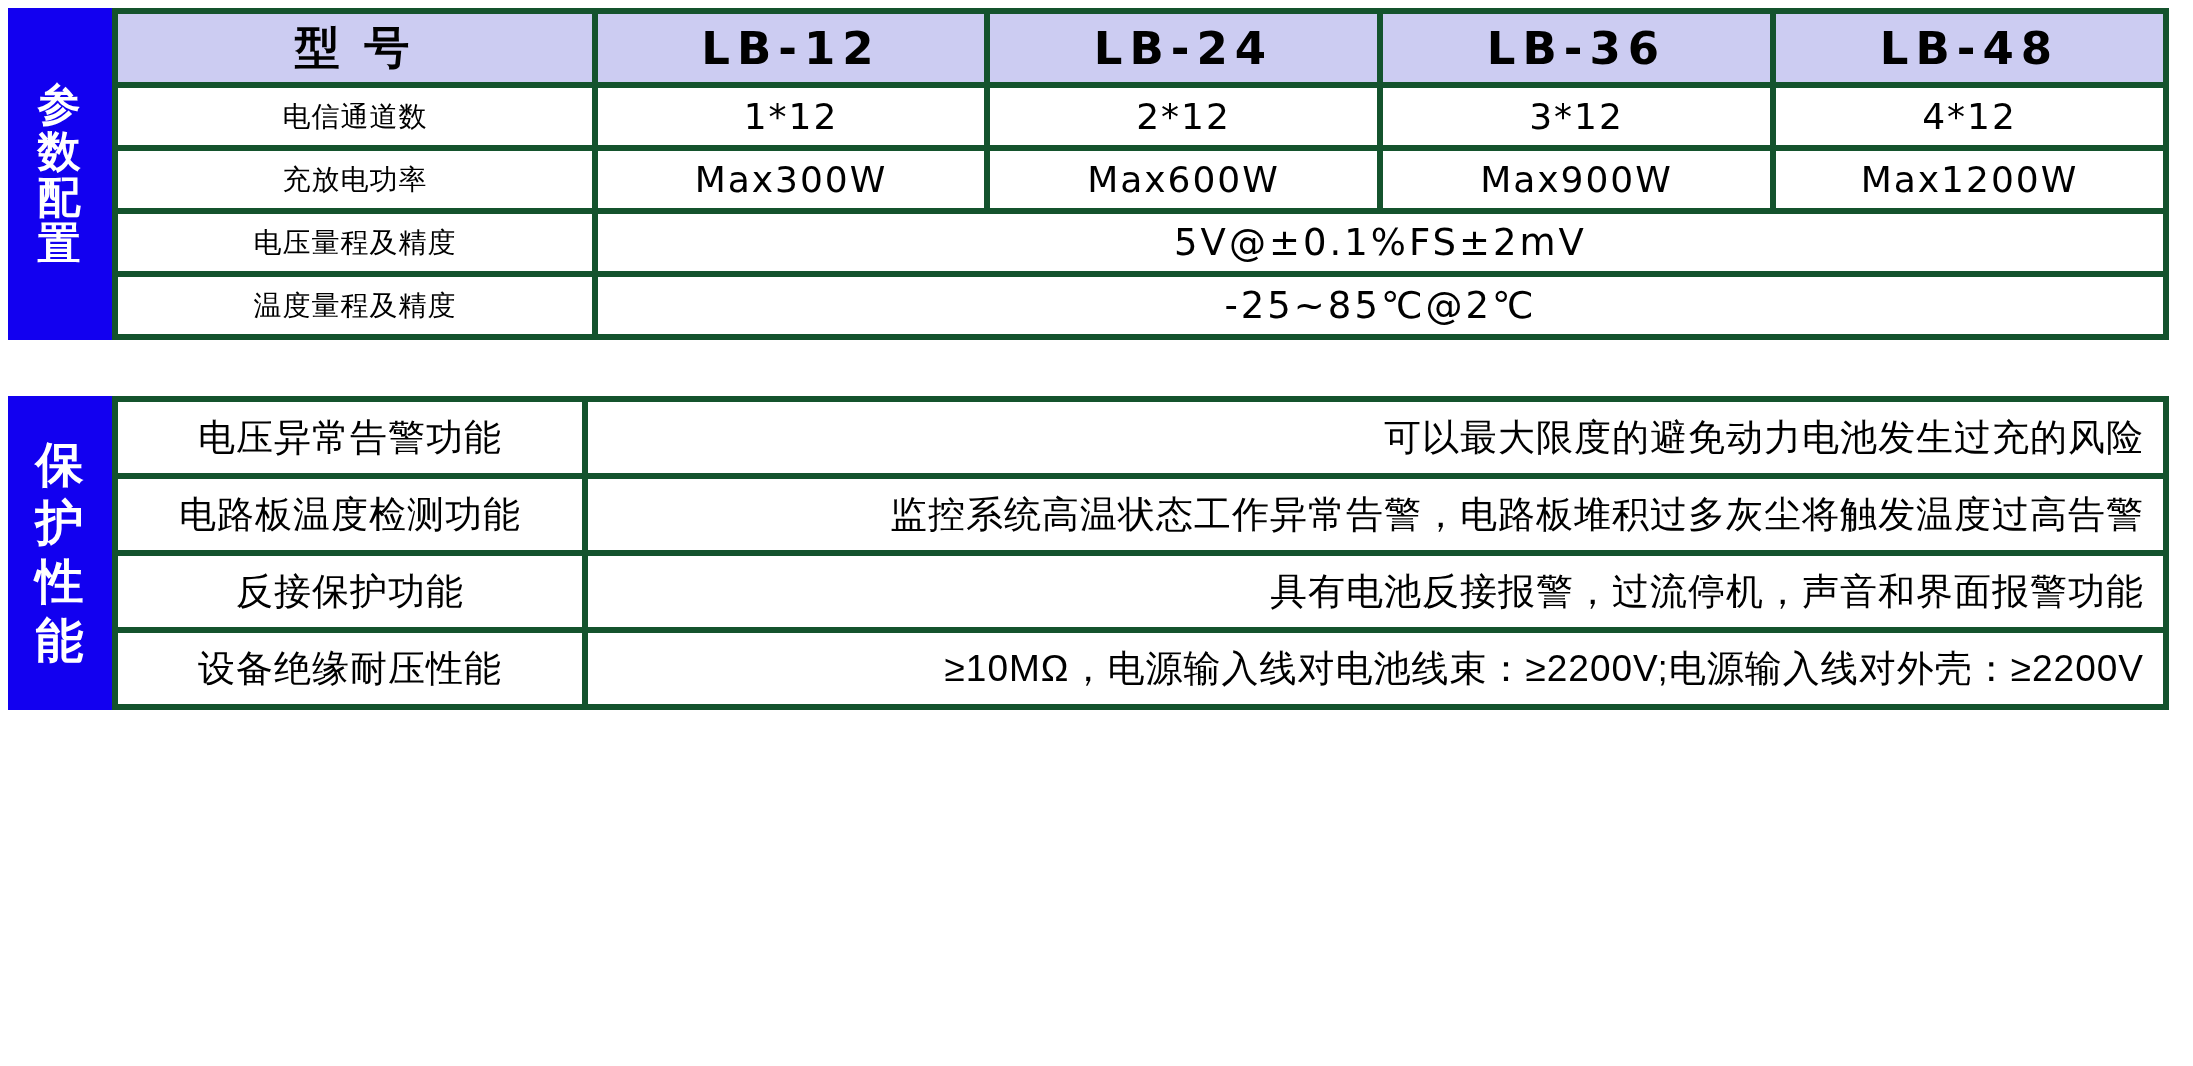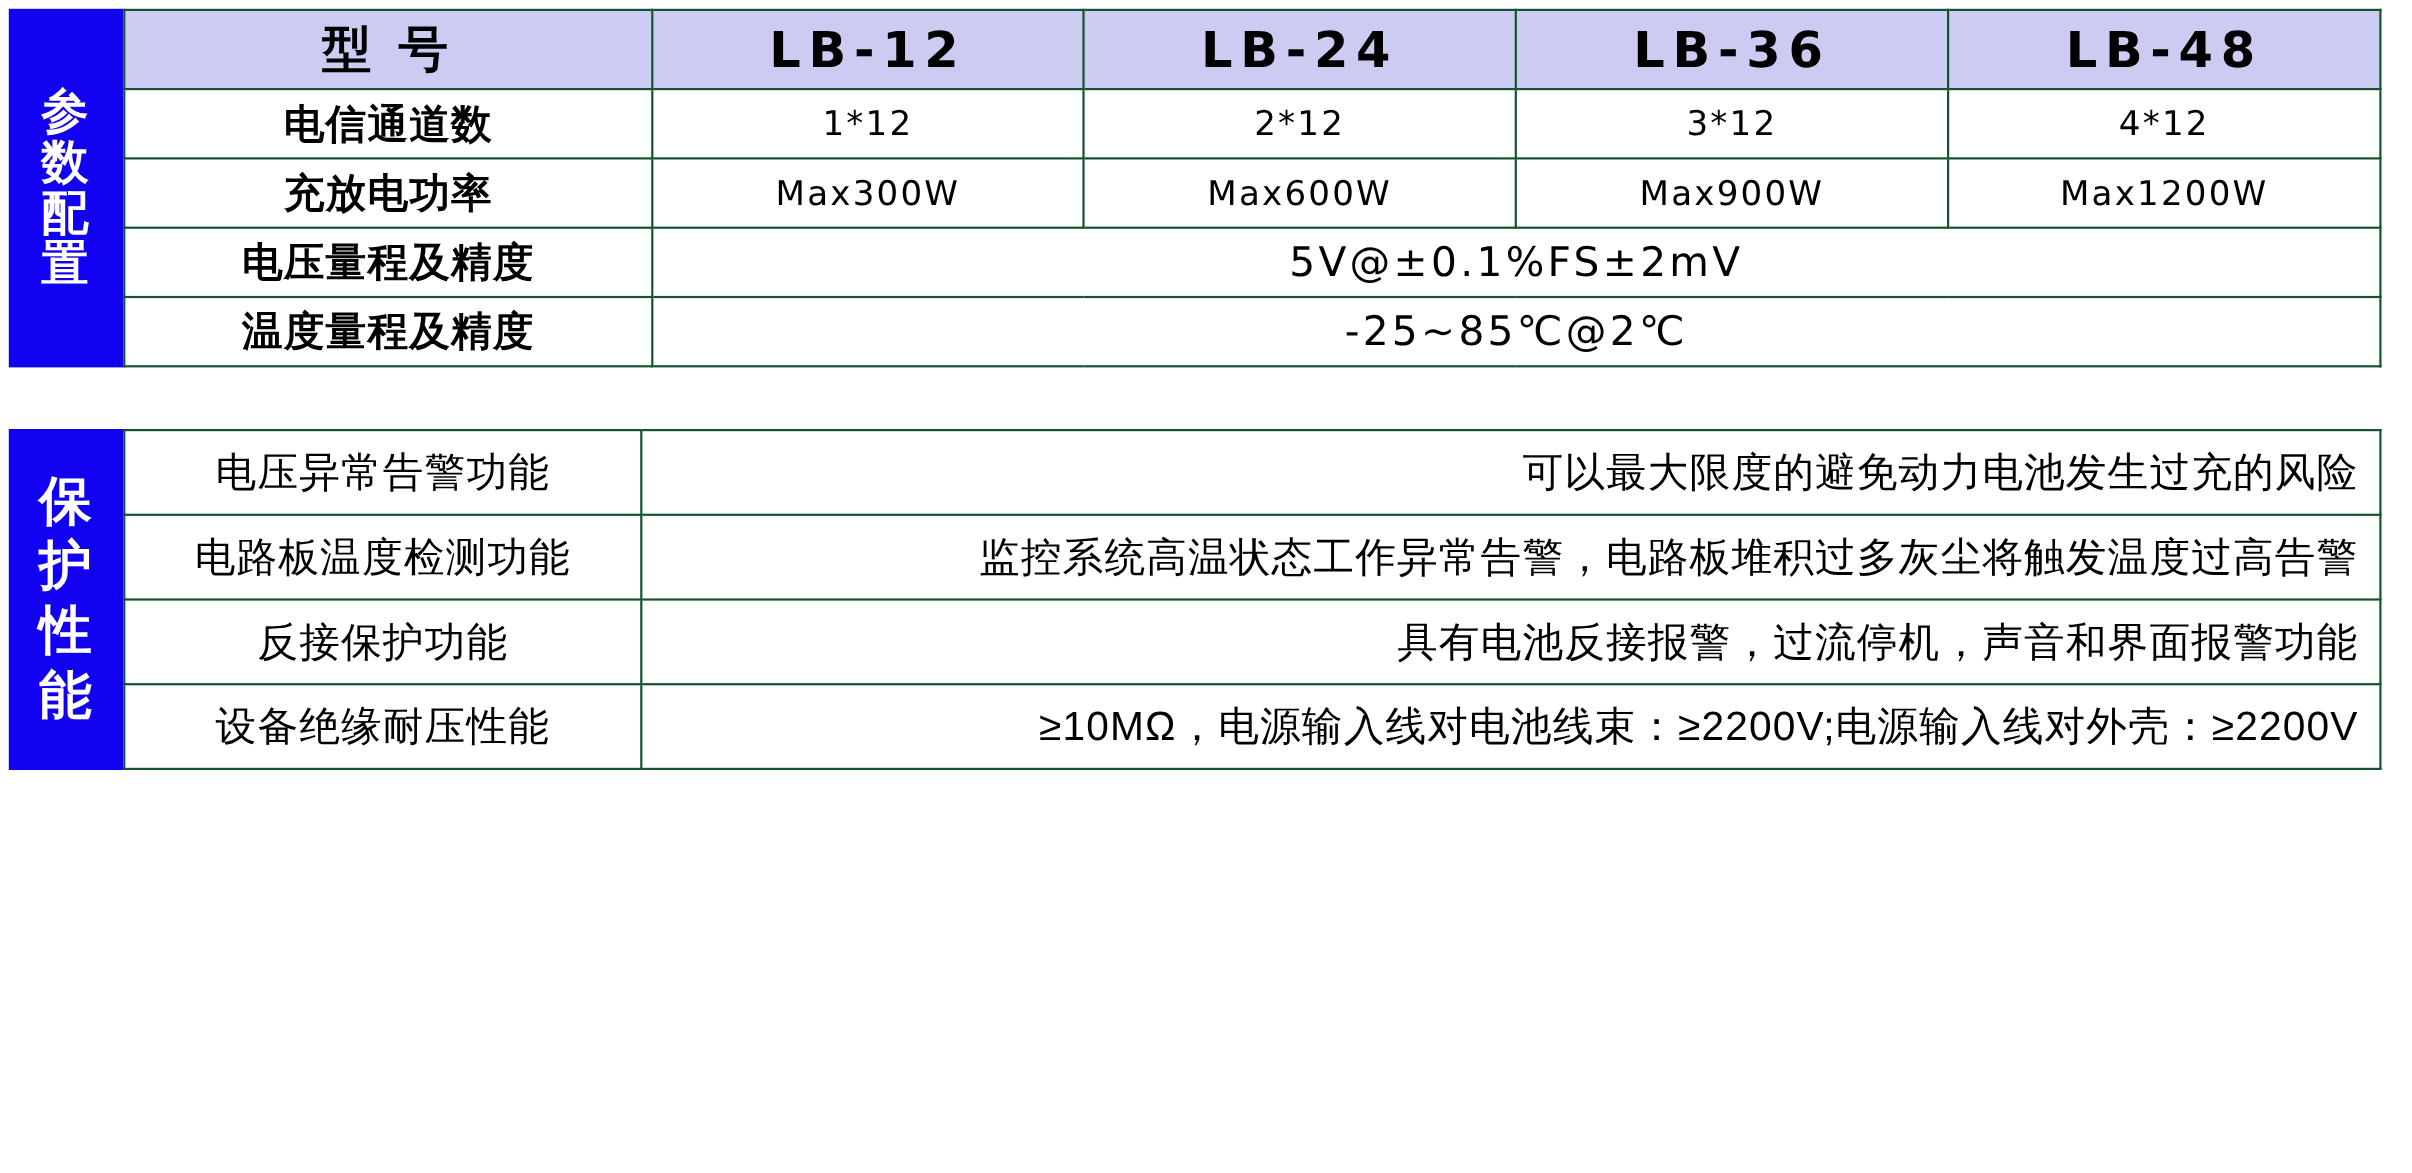--- a/index.html
+++ b/index.html
@@ -51,21 +51,21 @@
     display: block;
   }
 
   .tbl {
     border-collapse: collapse;
     table-layout: fixed;
     width: 2051px;
     background: #ffffff;
   }
   .tbl td {
-    border: 2px solid #14532d;
+    border: 6px solid #14532d;
     text-align: center;
     vertical-align: middle;
     font-size: 34px;
     padding: 4px 19px;
     box-sizing: border-box;
     white-space: nowrap;
   }
 
   
   #params-table col.c0 { width: 480px; }
@@ -82,26 +82,25 @@
     height: 72px;
   }
   #params-table tr.header-row td.model-name {
     letter-spacing: 7px;
     font-family: "DejaVu Sans", "Liberation Sans", sans-serif;
   }
   #params-table tr.data-row td {
     height: 63px;
   }
   #params-table td.rowlabel {
-    font-size: 37px;
-    letter-spacing: 1px;
-    font-weight: bold;
+    font-size: 28px;
+    letter-spacing: 1px;
   }
   #params-table td.val {
-    font-size: 31px;
+    font-size: 36px;
     font-family: "DejaVu Sans", "Liberation Sans", sans-serif;
     letter-spacing: 2px;
     margin-left: 36px;
   }
   #params-table td.val-wide {
     font-size: 37px;
     letter-spacing: 3px;
     font-family: "DejaVu Sans", "Liberation Sans", sans-serif;
   }
 

